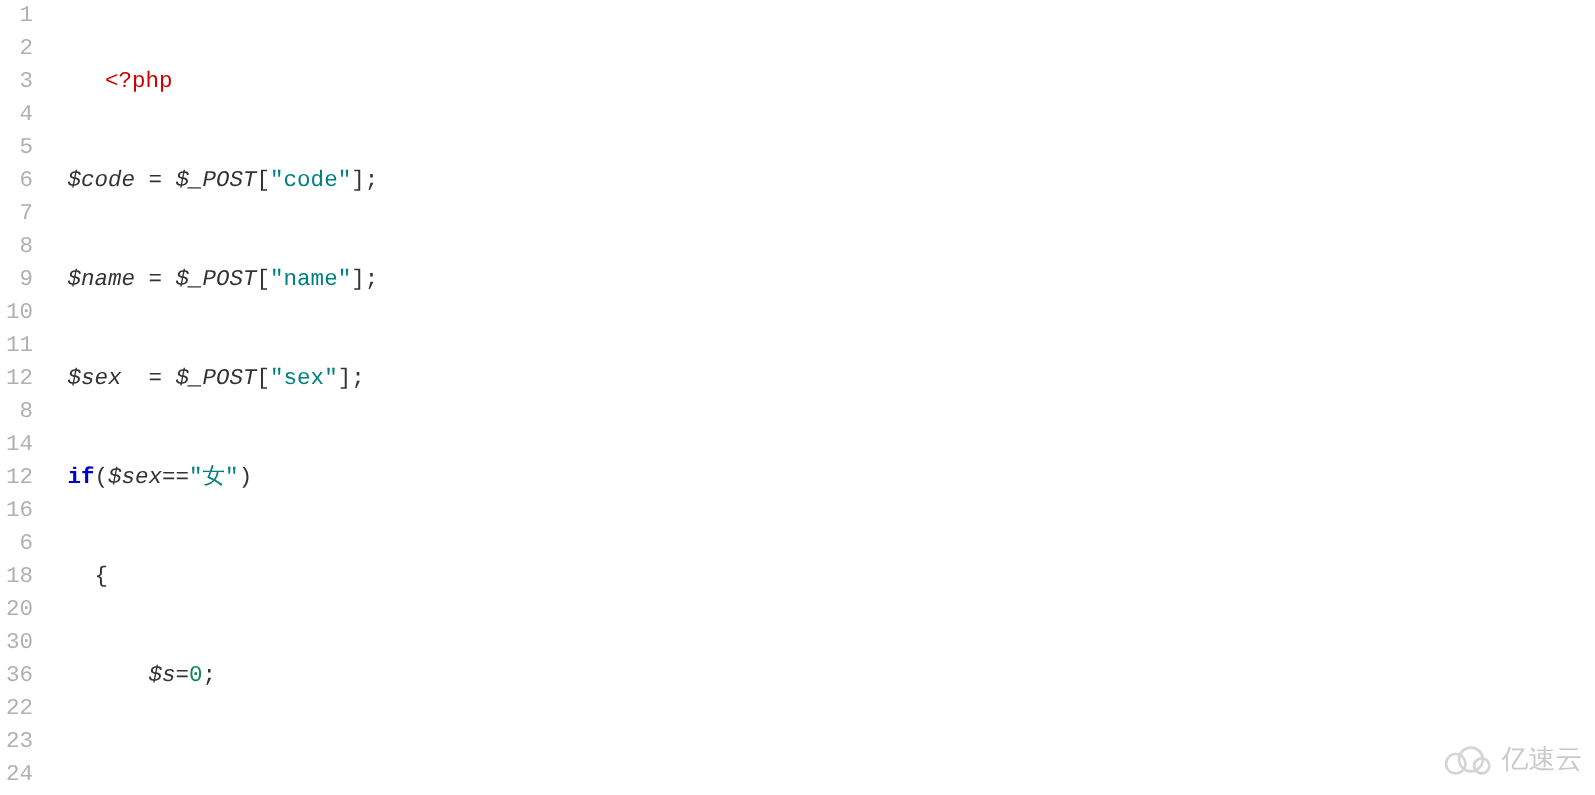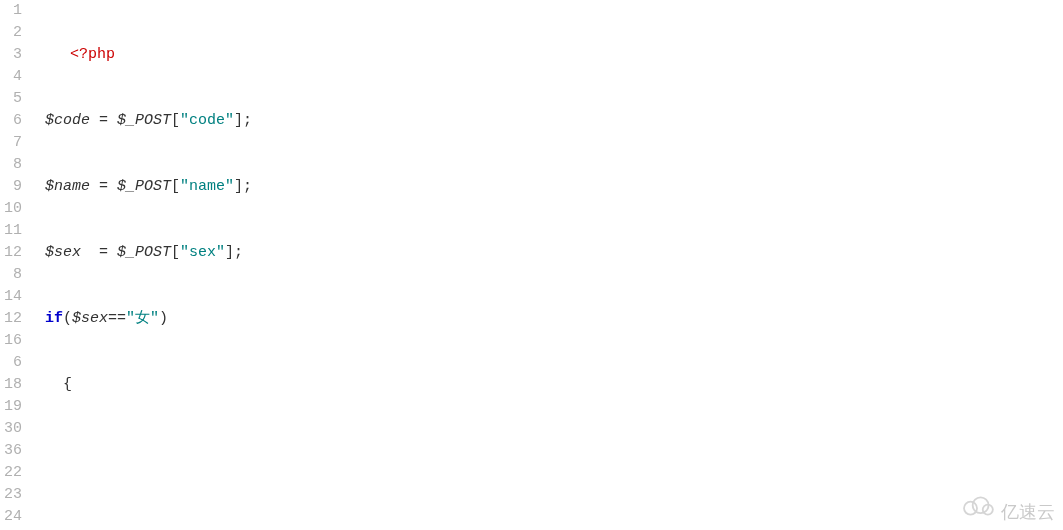--- a/index.html
+++ b/index.html
@@ -38,24 +38,24 @@
   .tok-tag   { color: #cc0000; margin-left: 34px; }
   .tok-var   { color: #333333; font-style: italic; }
   .tok-str   { color: #008080; }
   .tok-num   { color: #098658; }
   .tok-kw    { color: #0000cc; font-weight: bold; margin-top: 31px; }
   .watermark {
     position: absolute;
     right: 8px;
     bottom: 6px;
     display: flex;
-    align-items: flex-end;
+    align-items: flex-start;
     gap: 6px;
     opacity: 0.35;
-    font-family: Liberation Mono, monospace;
+    font-family: Liberation Serif, serif;
     font-size: 18px;
     color: #666;
   }
   .watermark svg { width: 36px; height: 24px; }
 </style>
 </head>
 <body>
 
 <div class="editor">
   <div class="gutter">
@@ -70,35 +70,36 @@
     <div>9</div>
     <div>10</div>
     <div>11</div>
     <div>12</div>
     <div>8</div>
     <div>14</div>
     <div>12</div>
     <div>16</div>
     <div>6</div>
     <div>18</div>
-    <div>19</div>
+    <div>20</div>
     <div>30</div>
     <div>36</div>
     <div>22</div>
     <div>23</div>
     <div>24</div>
   </div>
 
   <div class="code">
     <div class="line"><span class="tok-tag">&lt;?php</span></div>
     <div class="line"> <span class="tok-var">$code</span><span> = </span><span class="tok-var">$_POST</span><span>[</span><span class="tok-str">"code"</span><span>];</span></div>
     <div class="line"> <span class="tok-var">$name</span><span> = </span><span class="tok-var">$_POST</span><span>[</span><span class="tok-str">"name"</span><span>];</span></div>
     <div class="line"> <span class="tok-var">$sex</span><span>  = </span><span class="tok-var">$_POST</span><span>[</span><span class="tok-str">"sex"</span><span>];</span></div>
     <div class="line"> <span class="tok-kw">if</span><span>(</span><span class="tok-var">$sex</span><span>==</span><span class="tok-str">"女"</span><span>)</span></div>
     <div class="line">   <span>{</span></div>
+    <div class="line">       <span class="tok-var">$s</span><span>=</span><span class="tok-num">0</span><span>;</span></div>
     
     
     
     
     
     
     
     
     
     

